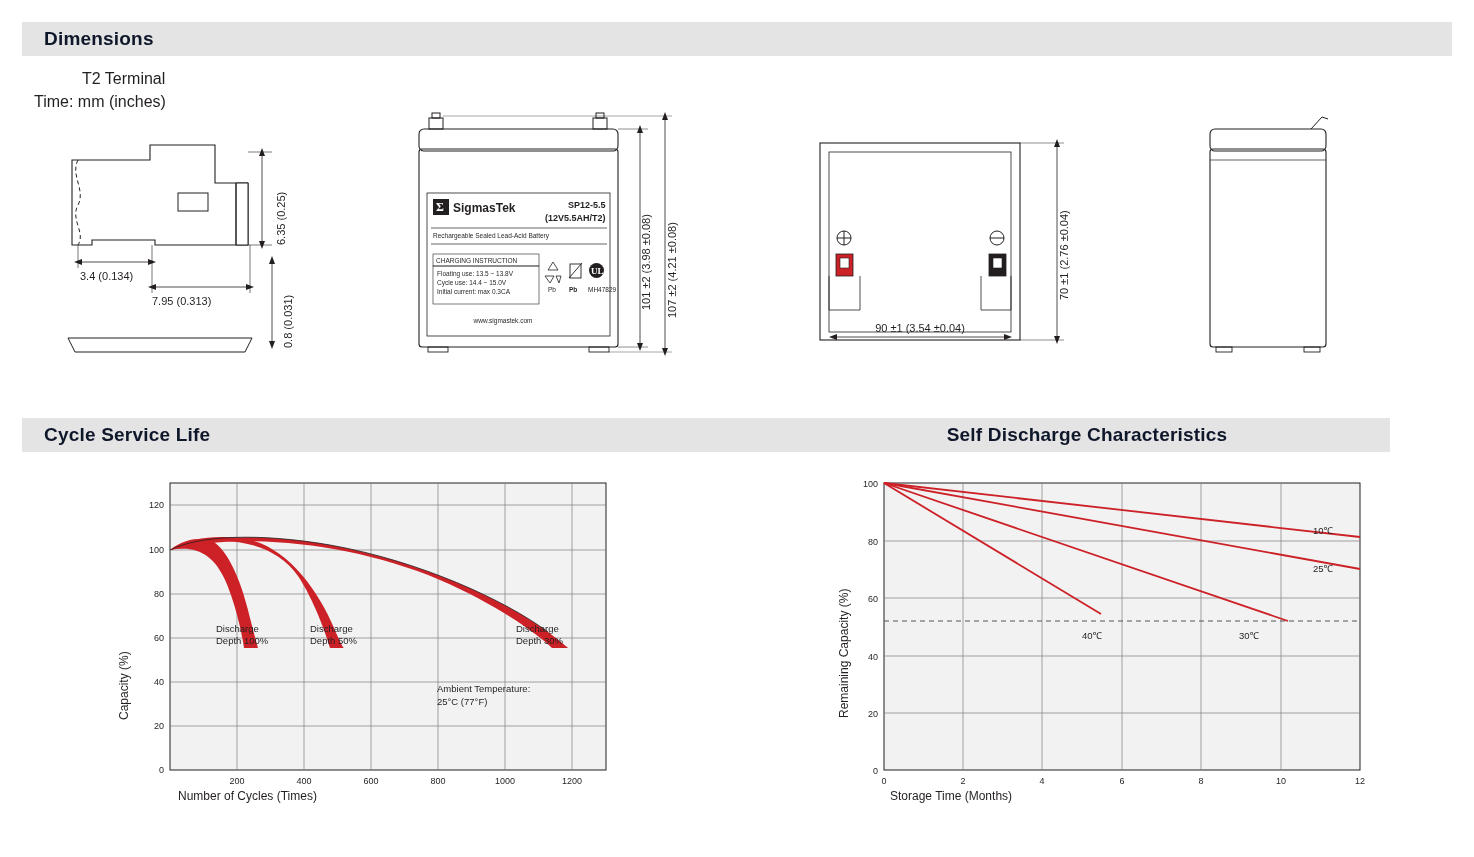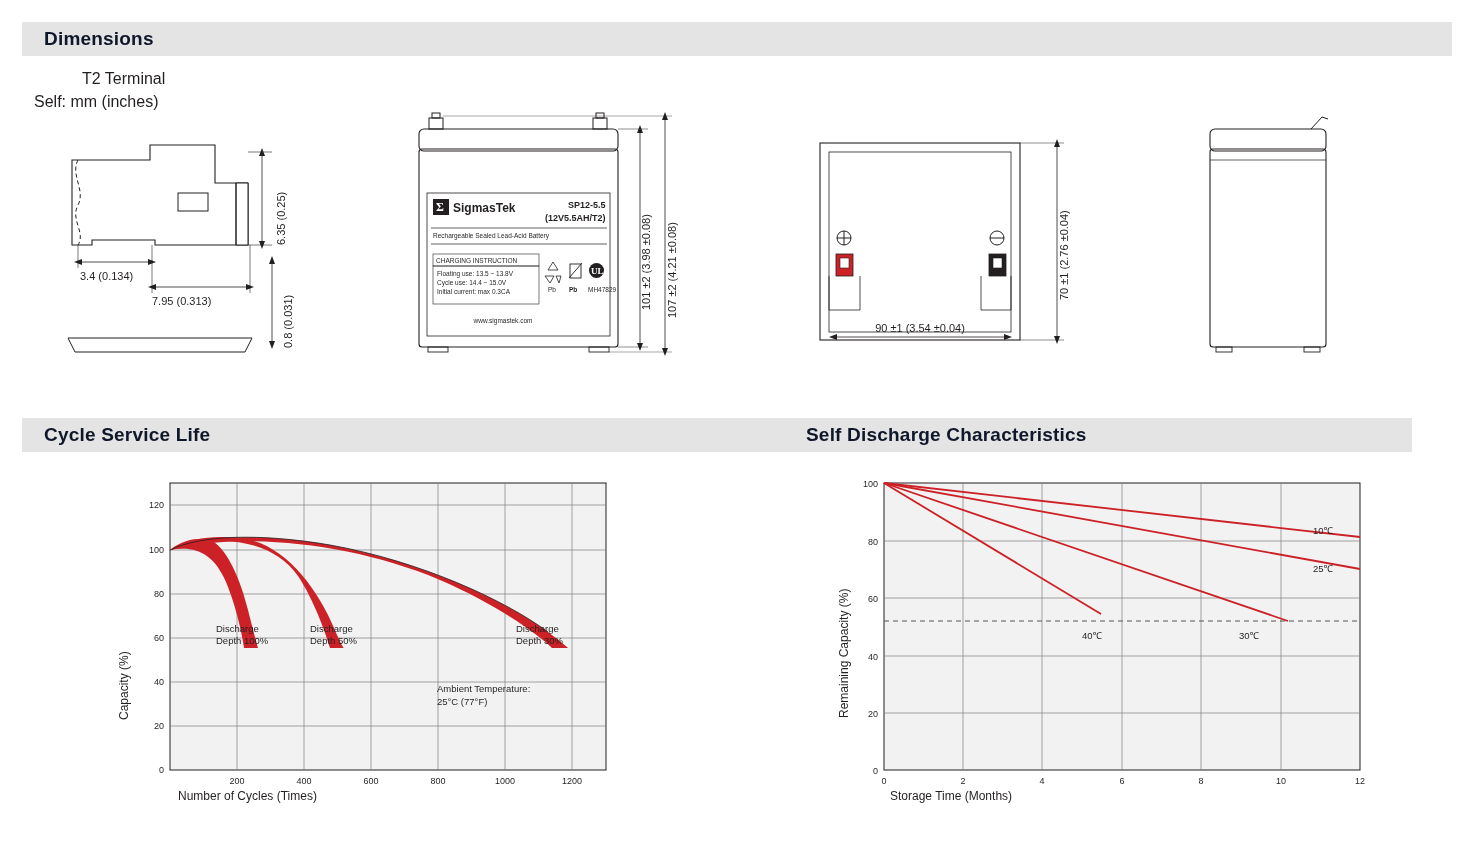--- a/index.html
+++ b/index.html
@@ -20,21 +20,21 @@
   }
   .section-bar .title{
     font-size:19px;
     font-weight:bold;
     color:#0f172a;
     padding-left:22px;
     letter-spacing:0.2px;
   }
   #dims-bar{left:22px;top:22px;width:1430px;}
   #cycle-bar{left:22px;top:418px;width:805px;}
-  #self-bar{left:784px;top:418px;width:628px;}
+  #self-bar{left:762px;top:418px;width:628px;justify-content:center;}
 
   #t2-label{position:absolute;left:34px;top:70px;font-size:16px;font-weight:normal;margin-left:48px;}
   #unit-label{position:absolute;left:34px;top:93px;font-size:16px;}
 
   .svg-layer{position:absolute;left:0;top:0;}
 
   
   .tick{font-size:9px;fill:#231f20;font-family:"Liberation Sans",sans-serif;}
   .axis-title{font-size:12px;fill:#231f20;font-family:"Liberation Sans",sans-serif;}
   .anno{font-size:9.5px;fill:#231f20;font-family:"Liberation Sans",sans-serif;}
@@ -50,21 +50,21 @@
   <span class="title">Dimensions</span>
 </div>
 <div class="section-bar" id="cycle-bar">
   <span class="title">Cycle Service Life</span>
 </div>
 <div class="section-bar" id="self-bar">
   <span class="title">Self Discharge Characteristics</span>
 </div>
 
 <div id="t2-label">T2 Terminal</div>
-<div id="unit-label">Self: mm (inches)</div>
+<div id="unit-label">Time: mm (inches)</div>
 
 <svg class="svg-layer" width="1474" height="857">
 
   <g>
 
     <path d="M72,160 L150,160 L150,145 L215,145 L215,183 L248,183 L248,245 L155,245 L155,240 L92,240 L92,245 L72,245 Z" fill="none" stroke="#231f20" stroke-width="1.1"></path>
 
     <path d="M78,160 C70,175 86,190 78,205 C70,220 86,232 78,245" fill="none" stroke="#231f20" stroke-width="1" stroke-dasharray="4,3"></path>
 
     <rect x="178" y="193" width="30" height="18" fill="none" stroke="#231f20" stroke-width="1"></rect>

